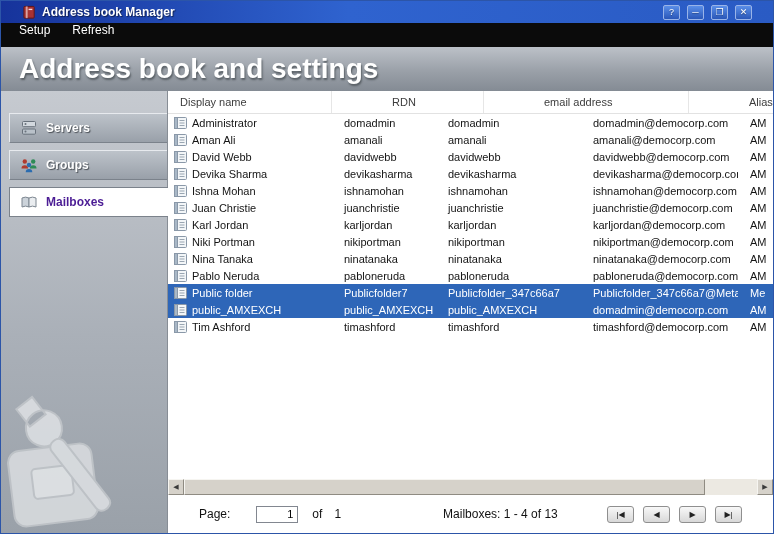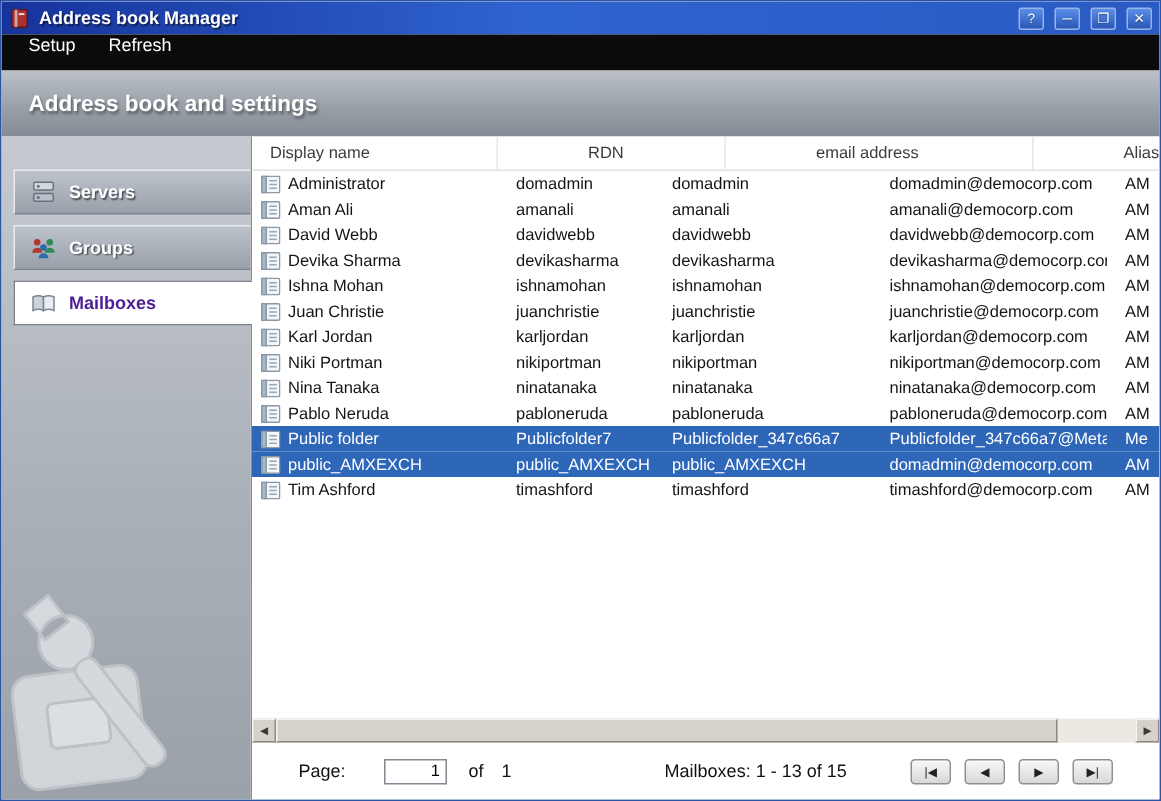--- a/index.html
+++ b/index.html
@@ -4,40 +4,40 @@
 <style>
   * { margin:0; padding:0; box-sizing:border-box; }
   html,body { width:774px; height:534px; }
   body { font-family:"Liberation Sans", sans-serif; background:#fff; }
 
   .window { width:774px; height:534px; display:flex; flex-direction:column;
             border:1px solid #2c55a8; overflow:hidden; }
 
   
   .titlebar { height:22px; flex:0 0 22px; display:flex; align-items:center;
-              padding:0 5px; gap:5px;
+              padding:0 21px; gap:5px;
               background:linear-gradient(90deg,#16339b 0%,#2f63cf 45%,#2a5bc4 100%); }
   .titlebar .app-icon { width:15px; height:15px; display:flex; }
   .titlebar .title { color:#fff; font-size:12px; font-weight:bold;
                      text-shadow:1px 1px 1px rgba(0,0,0,.55); flex:1; }
   .win-btn { width:17px; height:15px; margin-left:2px; border:1px solid #9ab4e8;
              border-radius:2px; background:linear-gradient(180deg,#5a8ee8,#2a57b8);
              color:#fff; font-size:9px; line-height:13px; text-align:center;
              text-shadow:0 1px 1px rgba(0,0,0,.4); cursor:default; }
 
   
   .menubar { height:24px; flex:0 0 24px; background:#0b0b0b; display:flex;
              padding-left:18px; gap:22px; }
   .menu-item { color:#fff; font-size:12px; cursor:default; }
 
   
   .banner { height:44px; flex:0 0 44px; display:flex; align-items:center;
             padding-left:18px;
             background:linear-gradient(180deg,#bcc1c8 0%,#9aa0a8 55%,#848b94 100%); }
-  .banner .banner-title { color:#fff; font-size:15px; font-weight:bold;
+  .banner .banner-title { color:#fff; font-size:28px; font-weight:bold;
             text-shadow:1px 2px 2px rgba(80,86,92,.9); }
 
   
   .content { flex:1; display:flex; min-height:0; }
 
   .sidebar { width:166px; flex:0 0 166px; position:relative; padding-top:22px;
              background:linear-gradient(180deg,#c6cad0 0%,#aab0b8 55%,#9aa1a9 100%); }
   .side-btn { height:30px; margin:0 0 7px 8px; display:flex; align-items:center;
               gap:8px; padding-left:10px; cursor:default;
               background:linear-gradient(180deg,#bdc3ca,#99a0a9);
@@ -423,21 +423,21 @@
           <div class="sb-thumb"></div>
         </div>
         <div class="sb-btn">▶</div>
       </div>
 
       <div class="tfooter">
         <span>Page:</span>
         <input class="page-input" value="1" style="">
         <span class="of-label">of</span>
         <span class="page-total">1</span>
-        <span class="status">Mailboxes: 1 - 13 of 15</span>
+        <span class="status">Mailboxes: 1 - 4 of 13</span>
         <span class="nav">
           <button class="nav-btn">|◀</button>
           <button class="nav-btn">◀</button>
           <button class="nav-btn">▶</button>
           <button class="nav-btn">▶|</button>
         </span>
       </div>
 
     </div>
   </div>

